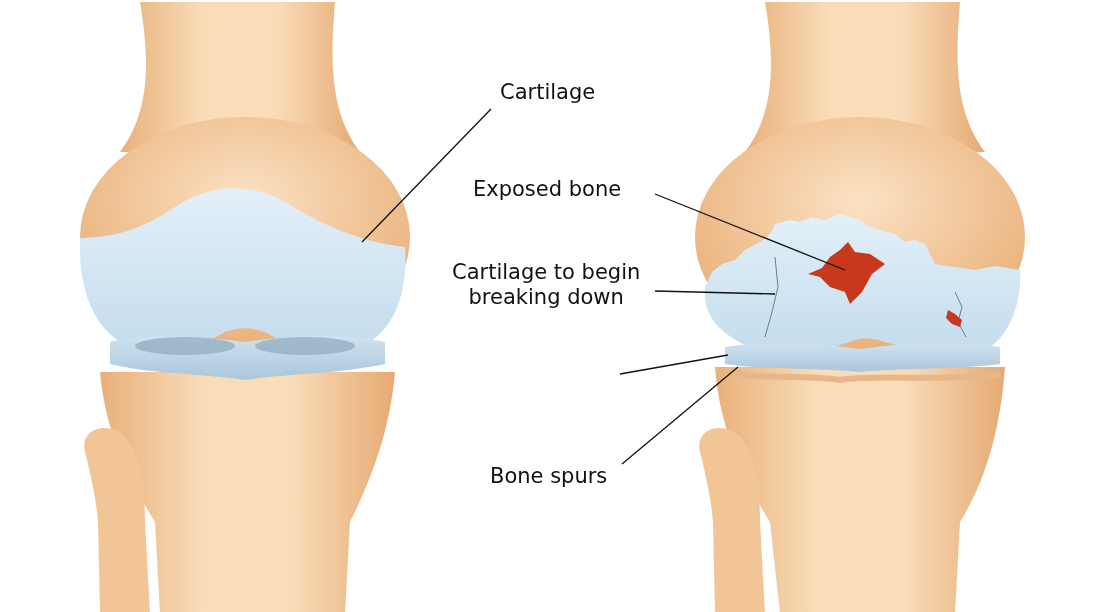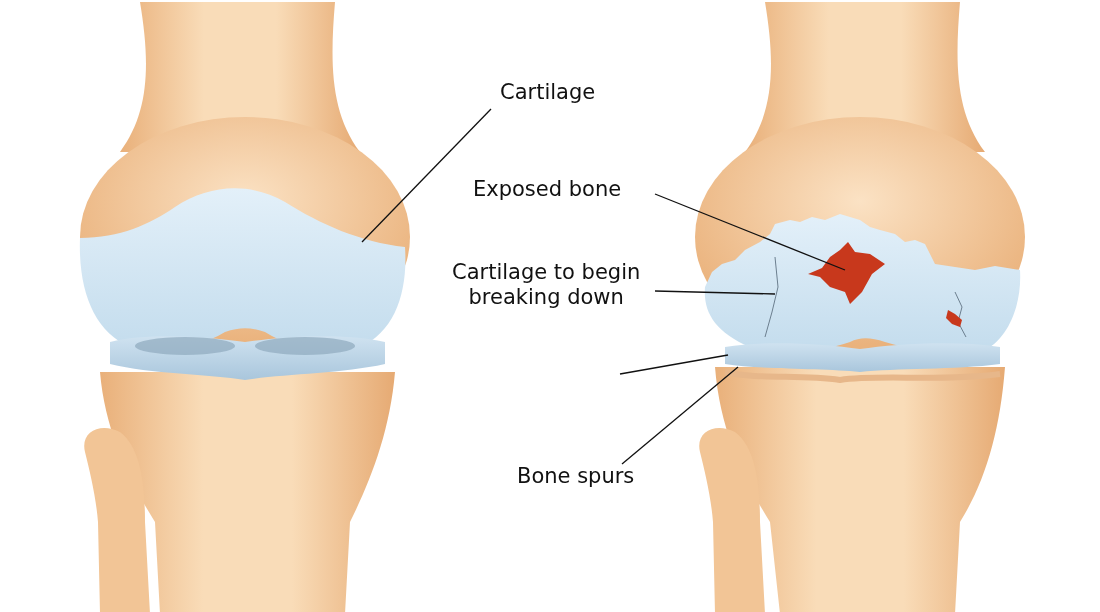--- a/index.html
+++ b/index.html
@@ -82,16 +82,16 @@
   <div class="label" style="left:500px; top:78px;">
     <span>Cartilage</span>
   </div>
   <div class="label" style="left:452px; top:258px;">
     <div>Cartilage to begin</div>
     <div>breaking down</div>
   </div>
   <div class="label" style="left:473px; top:175px;">
     <span>Exposed bone</span>
   </div>
-  <div class="label" style="left:490px; top:462px;margin-left:27px;">
+  <div class="label" style="left:490px; top:462px;">
     <span>Bone spurs</span>
   </div>
 </div>
 
 </body></html>

